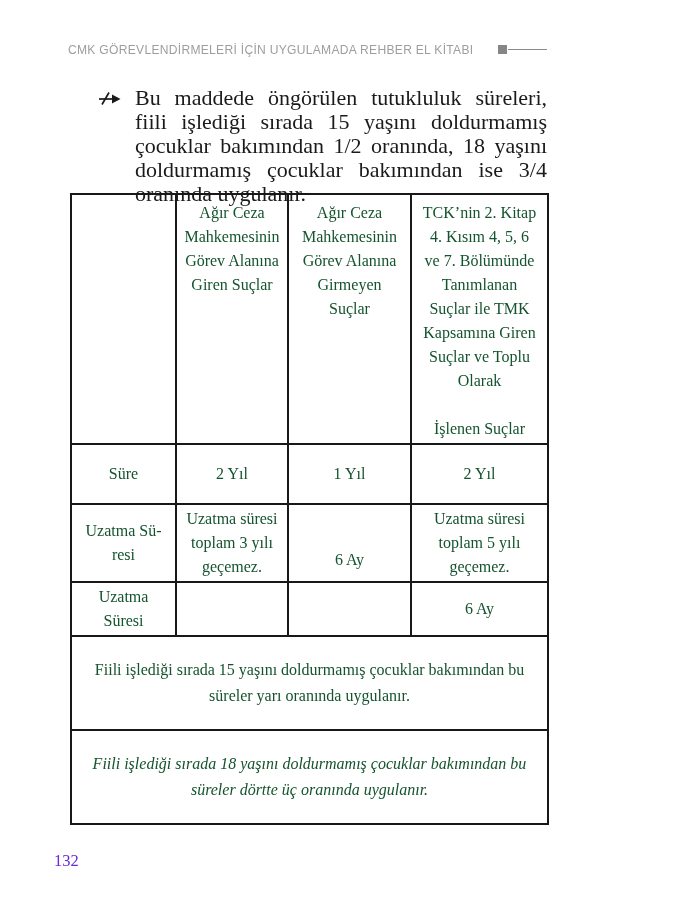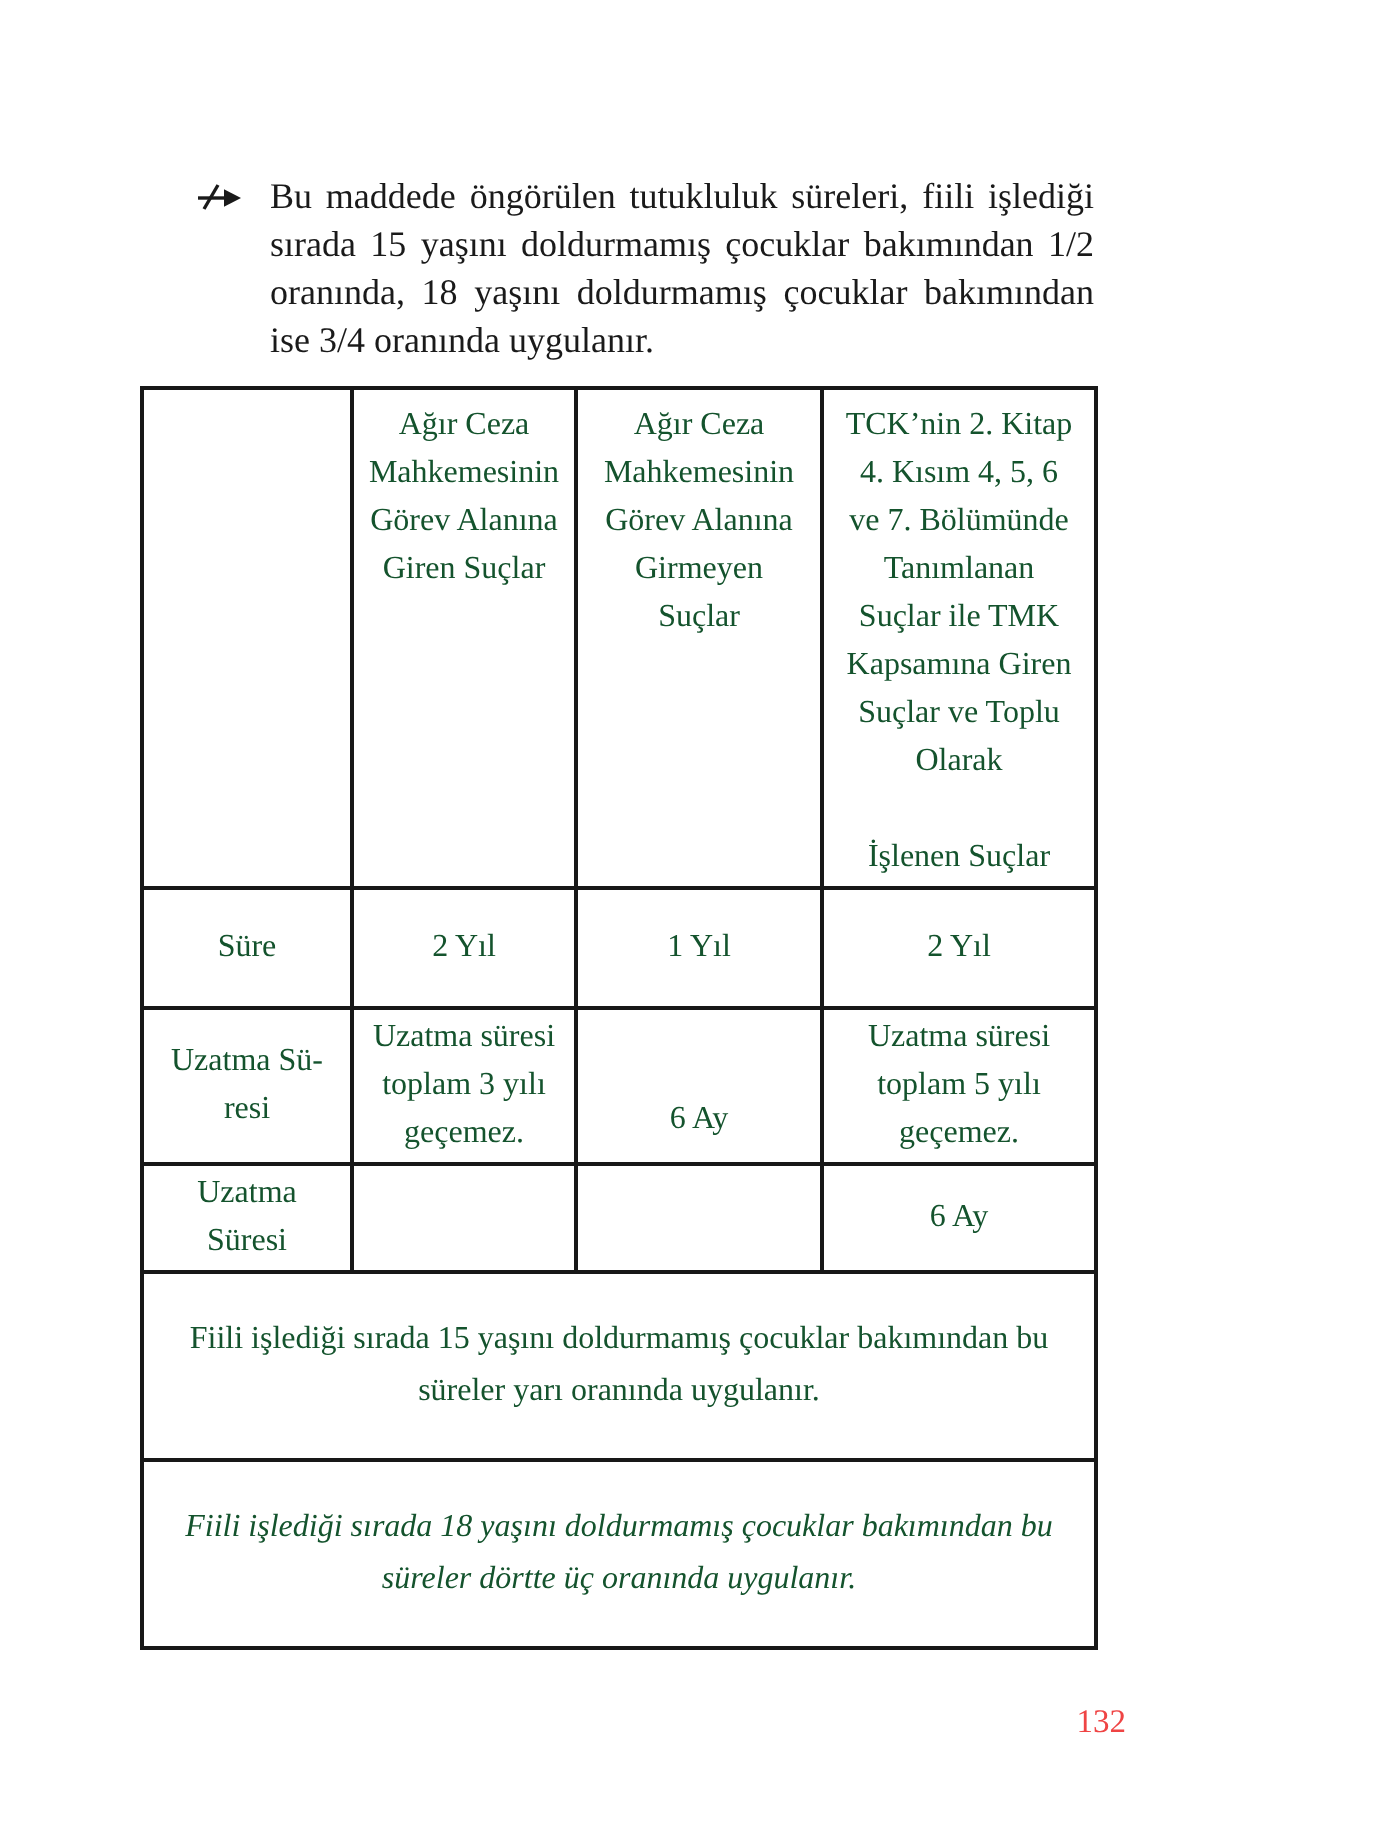--- a/index.html
+++ b/index.html
@@ -60,21 +60,21 @@
     align-items: flex-start;
   }
   .bullet-arrow {
     flex: 0 0 auto;
     margin-top: 5px;
     margin-right: 14px;
   }
   .bullet-text {
     flex: 1 1 auto;
     margin: 0;
-    font-size: 18px;
+    font-size: 22px;
     line-height: 24px;
     text-align: justify;
     color: #1a1a1a;
   }
 
   
   .data-table {
     position: absolute;
     left: 70px;
     top: 193px;
@@ -111,33 +111,38 @@
   .footnote-cell {
     padding: 20px 10px !important;
     text-align: center !important;
     line-height: 26px;
     white-space: normal !important;
   }
 
   
   .page-number {
     position: absolute;
-    left: 86px;
+    left: 54px;
     top: 851px;
     width: 477px;
-    text-align: right;
+    text-align: left;
     font-size: 16.5px;
-    color: #ef4444;
+    color: #6d28d9;
   }
 </style>
 </head>
 <body>
 
 <div class="page">
 
+  <div class="running-head">
+    <span class="running-head-title">CMK GÖREVLENDİRMELERİ İÇİN UYGULAMADA REHBER EL KİTABI</span>
+    <span class="running-head-square"></span>
+    <span class="running-head-rule"></span>
+  </div>
 
   <div class="bullet-para">
     <span class="bullet-arrow">
       <svg width="23" height="15" viewBox="0 0 23 15" aria-hidden="true">
         <line x1="1" y1="8" x2="16" y2="8" stroke="#1a1a1a" stroke-width="1.7"></line>
         <polygon points="14,3.6 22.5,8 14,12.4" fill="#1a1a1a"></polygon>
         <line x1="4" y1="13.5" x2="11" y2="1.5" stroke="#1a1a1a" stroke-width="1.7"></line>
       </svg>
     </span>
     <p class="bullet-text">Bu maddede öngörülen tutukluluk süreleri, fiili işlediği sırada 15 yaşını doldurmamış çocuklar bakımından 1/2 oranında, 18 yaşını doldurmamış çocuklar bakımından ise 3/4 oranında uygulanır.</p>

